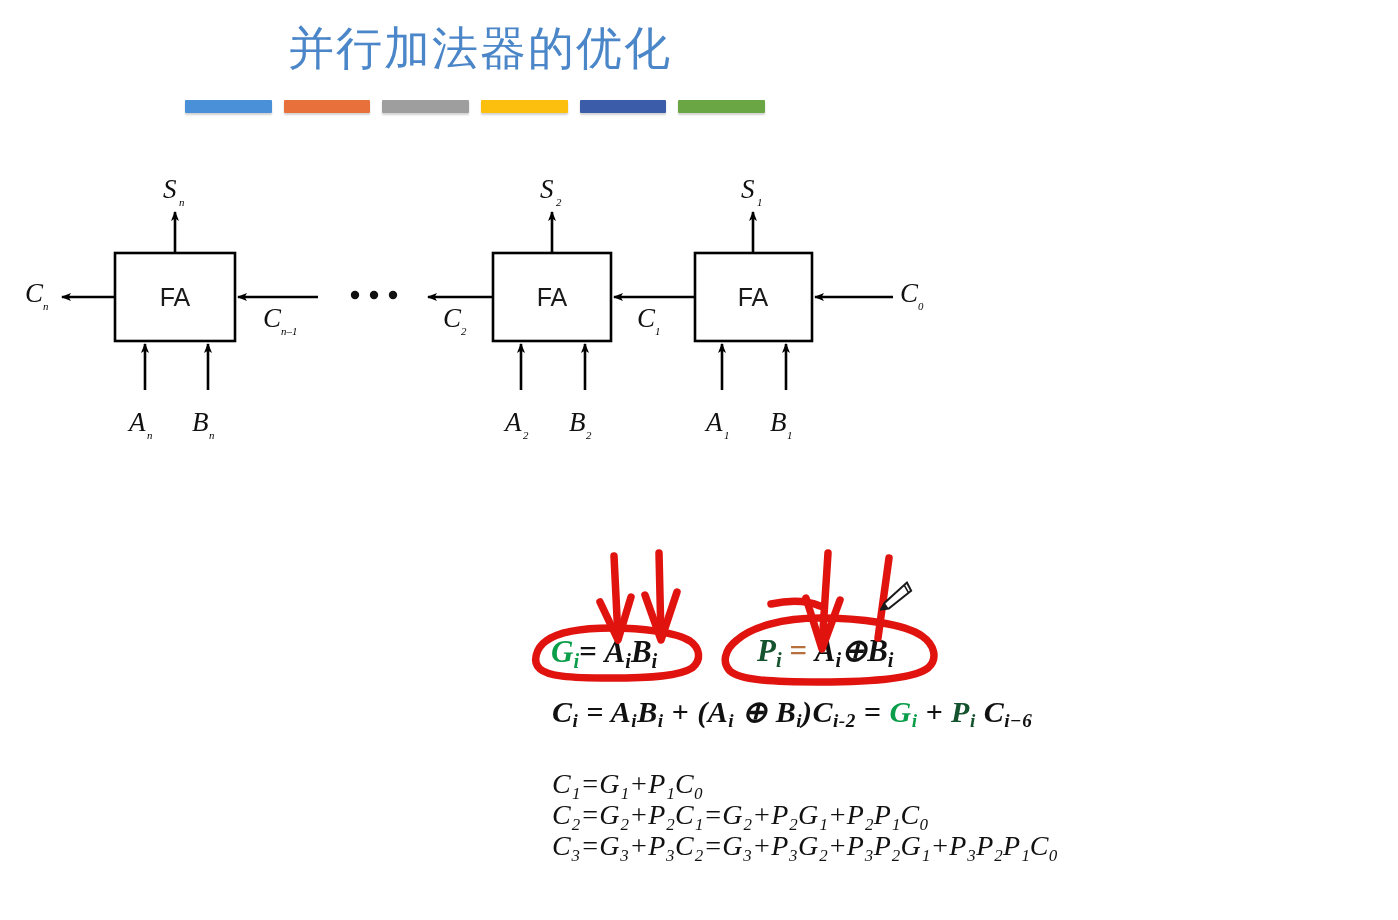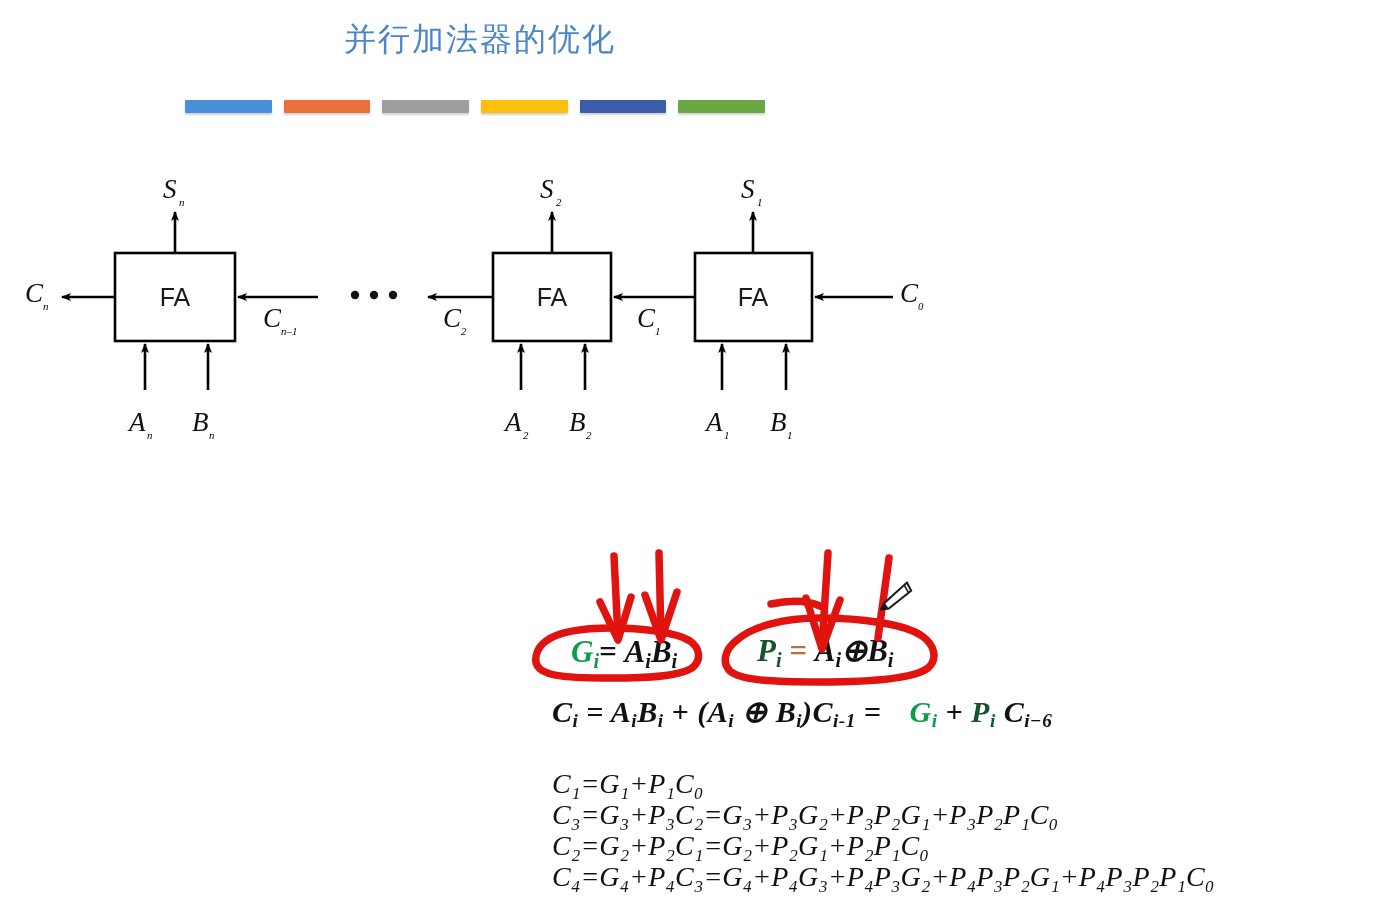--- a/index.html
+++ b/index.html
@@ -16,21 +16,21 @@
   }
 
   
   #slide-title {
     position: absolute;
     left: 0;
     top: 18px;
     width: 960px;
     text-align: center;
     font-family: "Liberation Sans", sans-serif;
-    font-size: 32px;
+    font-size: 46px;
     font-weight: 400;
     color: #4a86c8;
     letter-spacing: 2px;
     white-space: nowrap;
   }
 
   
   #title-bars {
     position: absolute;
     left: 185px;
@@ -81,21 +81,21 @@
     font-weight: bold;
     font-size: 31px;
     color: #111111;
     white-space: nowrap;
   }
   .boxed-eq .sub {
     font-size: 0.66em;
     vertical-align: -0.28em;
     font-style: italic;
   }
-  .g-green { color: #0a9e4a; margin-left: 20px; }
+  .g-green { color: #0a9e4a; }
   .p-red   { color: #14532d; }
   .eq-brown{ color: #b5703c; font-style: normal; }
 
   #eq-g { left: 551px; top: 634px; }
   #eq-p { left: 757px; top: 632px; }
 
   #main-formula {
     position: absolute;
     left: 552px;
     top: 694px;
@@ -278,28 +278,27 @@
 
 <div id="eq-g" class="boxed-eq">
   <span class="g-green">G<span class="sub">i</span></span><span>=&nbsp;</span><span>A<span class="sub">i</span>B<span class="sub">i</span></span>
 </div>
 
 <div id="eq-p" class="boxed-eq">
   <span class="p-red">P<span class="sub">i</span></span><span class="eq-brown">&nbsp;=&nbsp;</span><span>A<span class="sub">i</span>⊕B<span class="sub">i</span></span>
 </div>
 
 <div id="main-formula">
-  <span>C<span class="sub">i</span> = A<span class="sub">i</span>B<span class="sub">i</span> + (A<span class="sub">i</span> ⊕ B<span class="sub">i</span>)<b>C<span class="sub">i-1</span></b> = </span><span class="g-green">G<span class="sub">i</span></span><span> + </span><span class="p-red">P<span class="sub">i</span></span><span> C<span class="sub">i−6</span></span>
+  <span>C<span class="sub">i</span> = A<span class="sub">i</span>B<span class="sub">i</span> + (A<span class="sub">i</span> ⊕ B<span class="sub">i</span>)<b>C<span class="sub">i-2</span></b> = </span><span class="g-green">G<span class="sub">i</span></span><span> + </span><span class="p-red">P<span class="sub">i</span></span><span> C<span class="sub">i−6</span></span>
 </div>
 
 <div id="expansion-list">
   <span class="eqline">C₁=G₁+P₁C₀</span>
+  <span class="eqline">C₂=G₂+P₂C₁=G₂+P₂G₁+P₂P₁C₀</span>
   <span class="eqline">C₃=G₃+P₃C₂=G₃+P₃G₂+P₃P₂G₁+P₃P₂P₁C₀</span>
-  <span class="eqline">C₂=G₂+P₂C₁=G₂+P₂G₁+P₂P₁C₀</span>
-  <span class="eqline">C₄=G₄+P₄C₃=G₄+P₄G₃+P₄P₃G₂+P₄P₃P₂G₁+P₄P₃P₂P₁C₀</span>
 </div>
 
 <div id="ink-overlay">
   <svg width="1398" height="920" viewBox="0 0 1398 920" xmlns="http://www.w3.org/2000/svg">
     <g stroke="#e0130f" fill="none" stroke-width="7.5" stroke-linecap="round" stroke-linejoin="round">
 
       <path d="M 546,641 C 536,648 532,662 540,669 C 548,676 568,678 610,678
                C 652,678 680,676 692,668 C 702,660 700,648 690,641
                C 676,632 640,628 612,628
                C 580,628 558,632 546,641 Z"></path>

